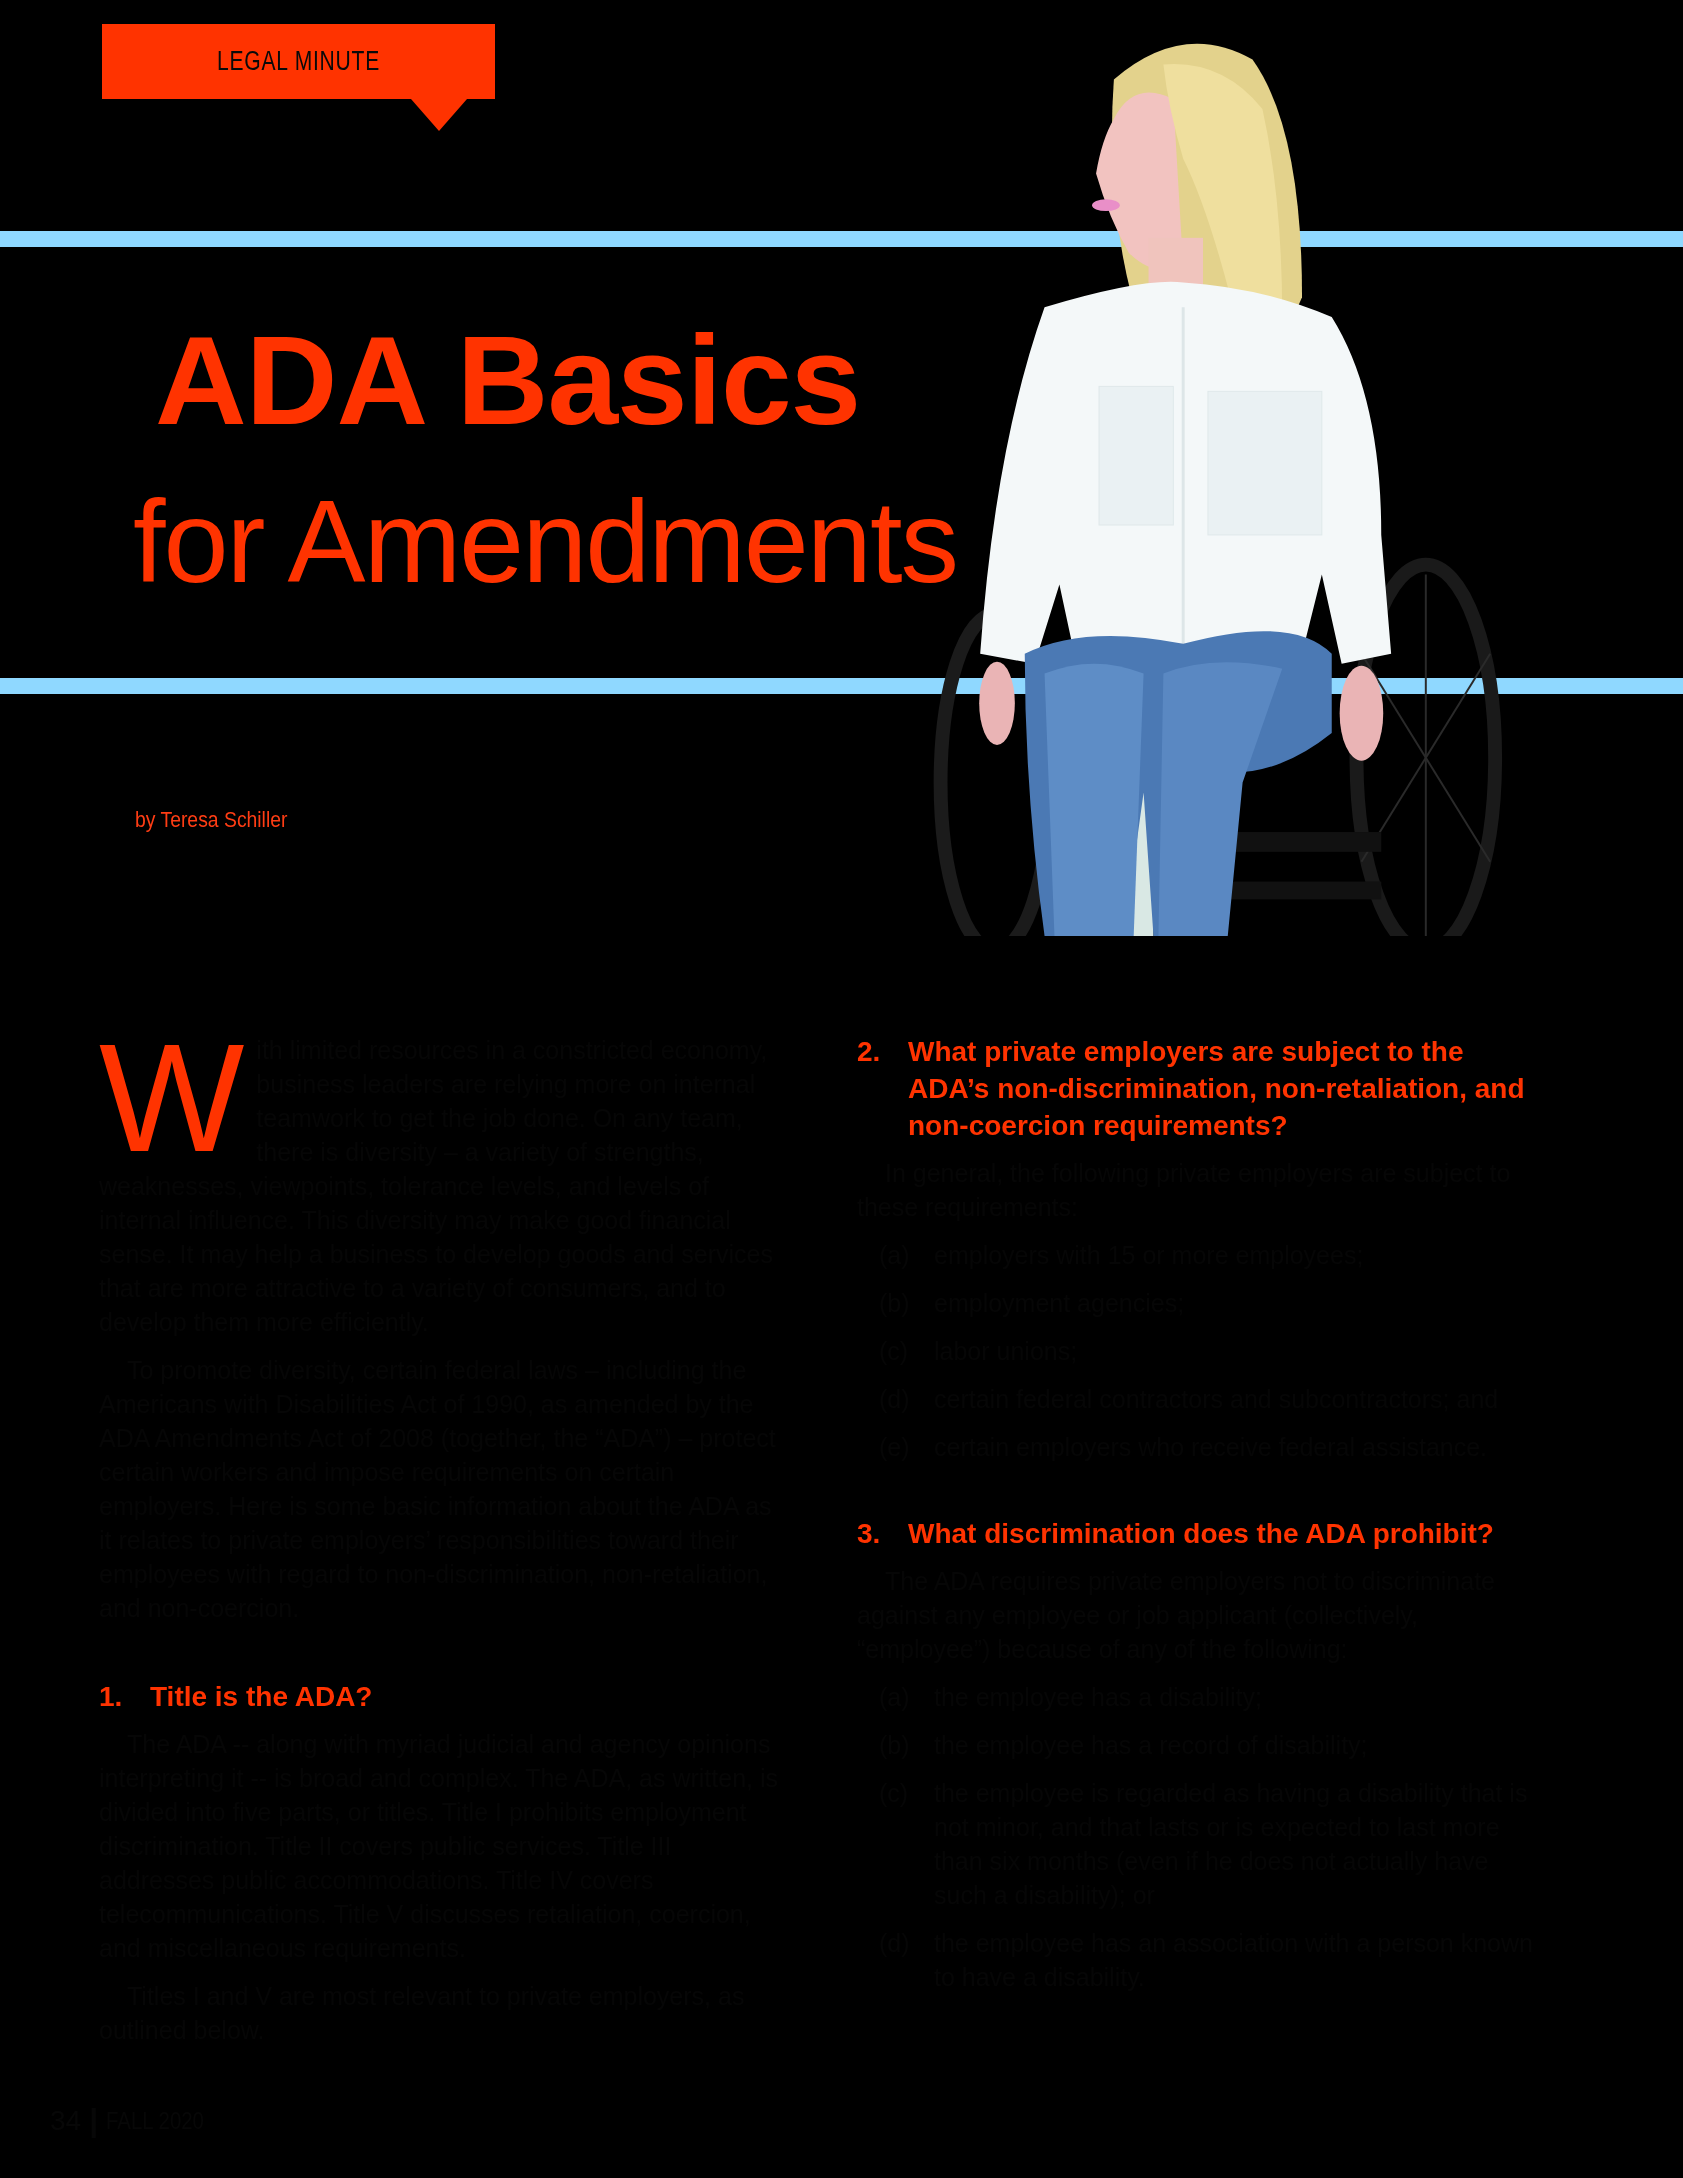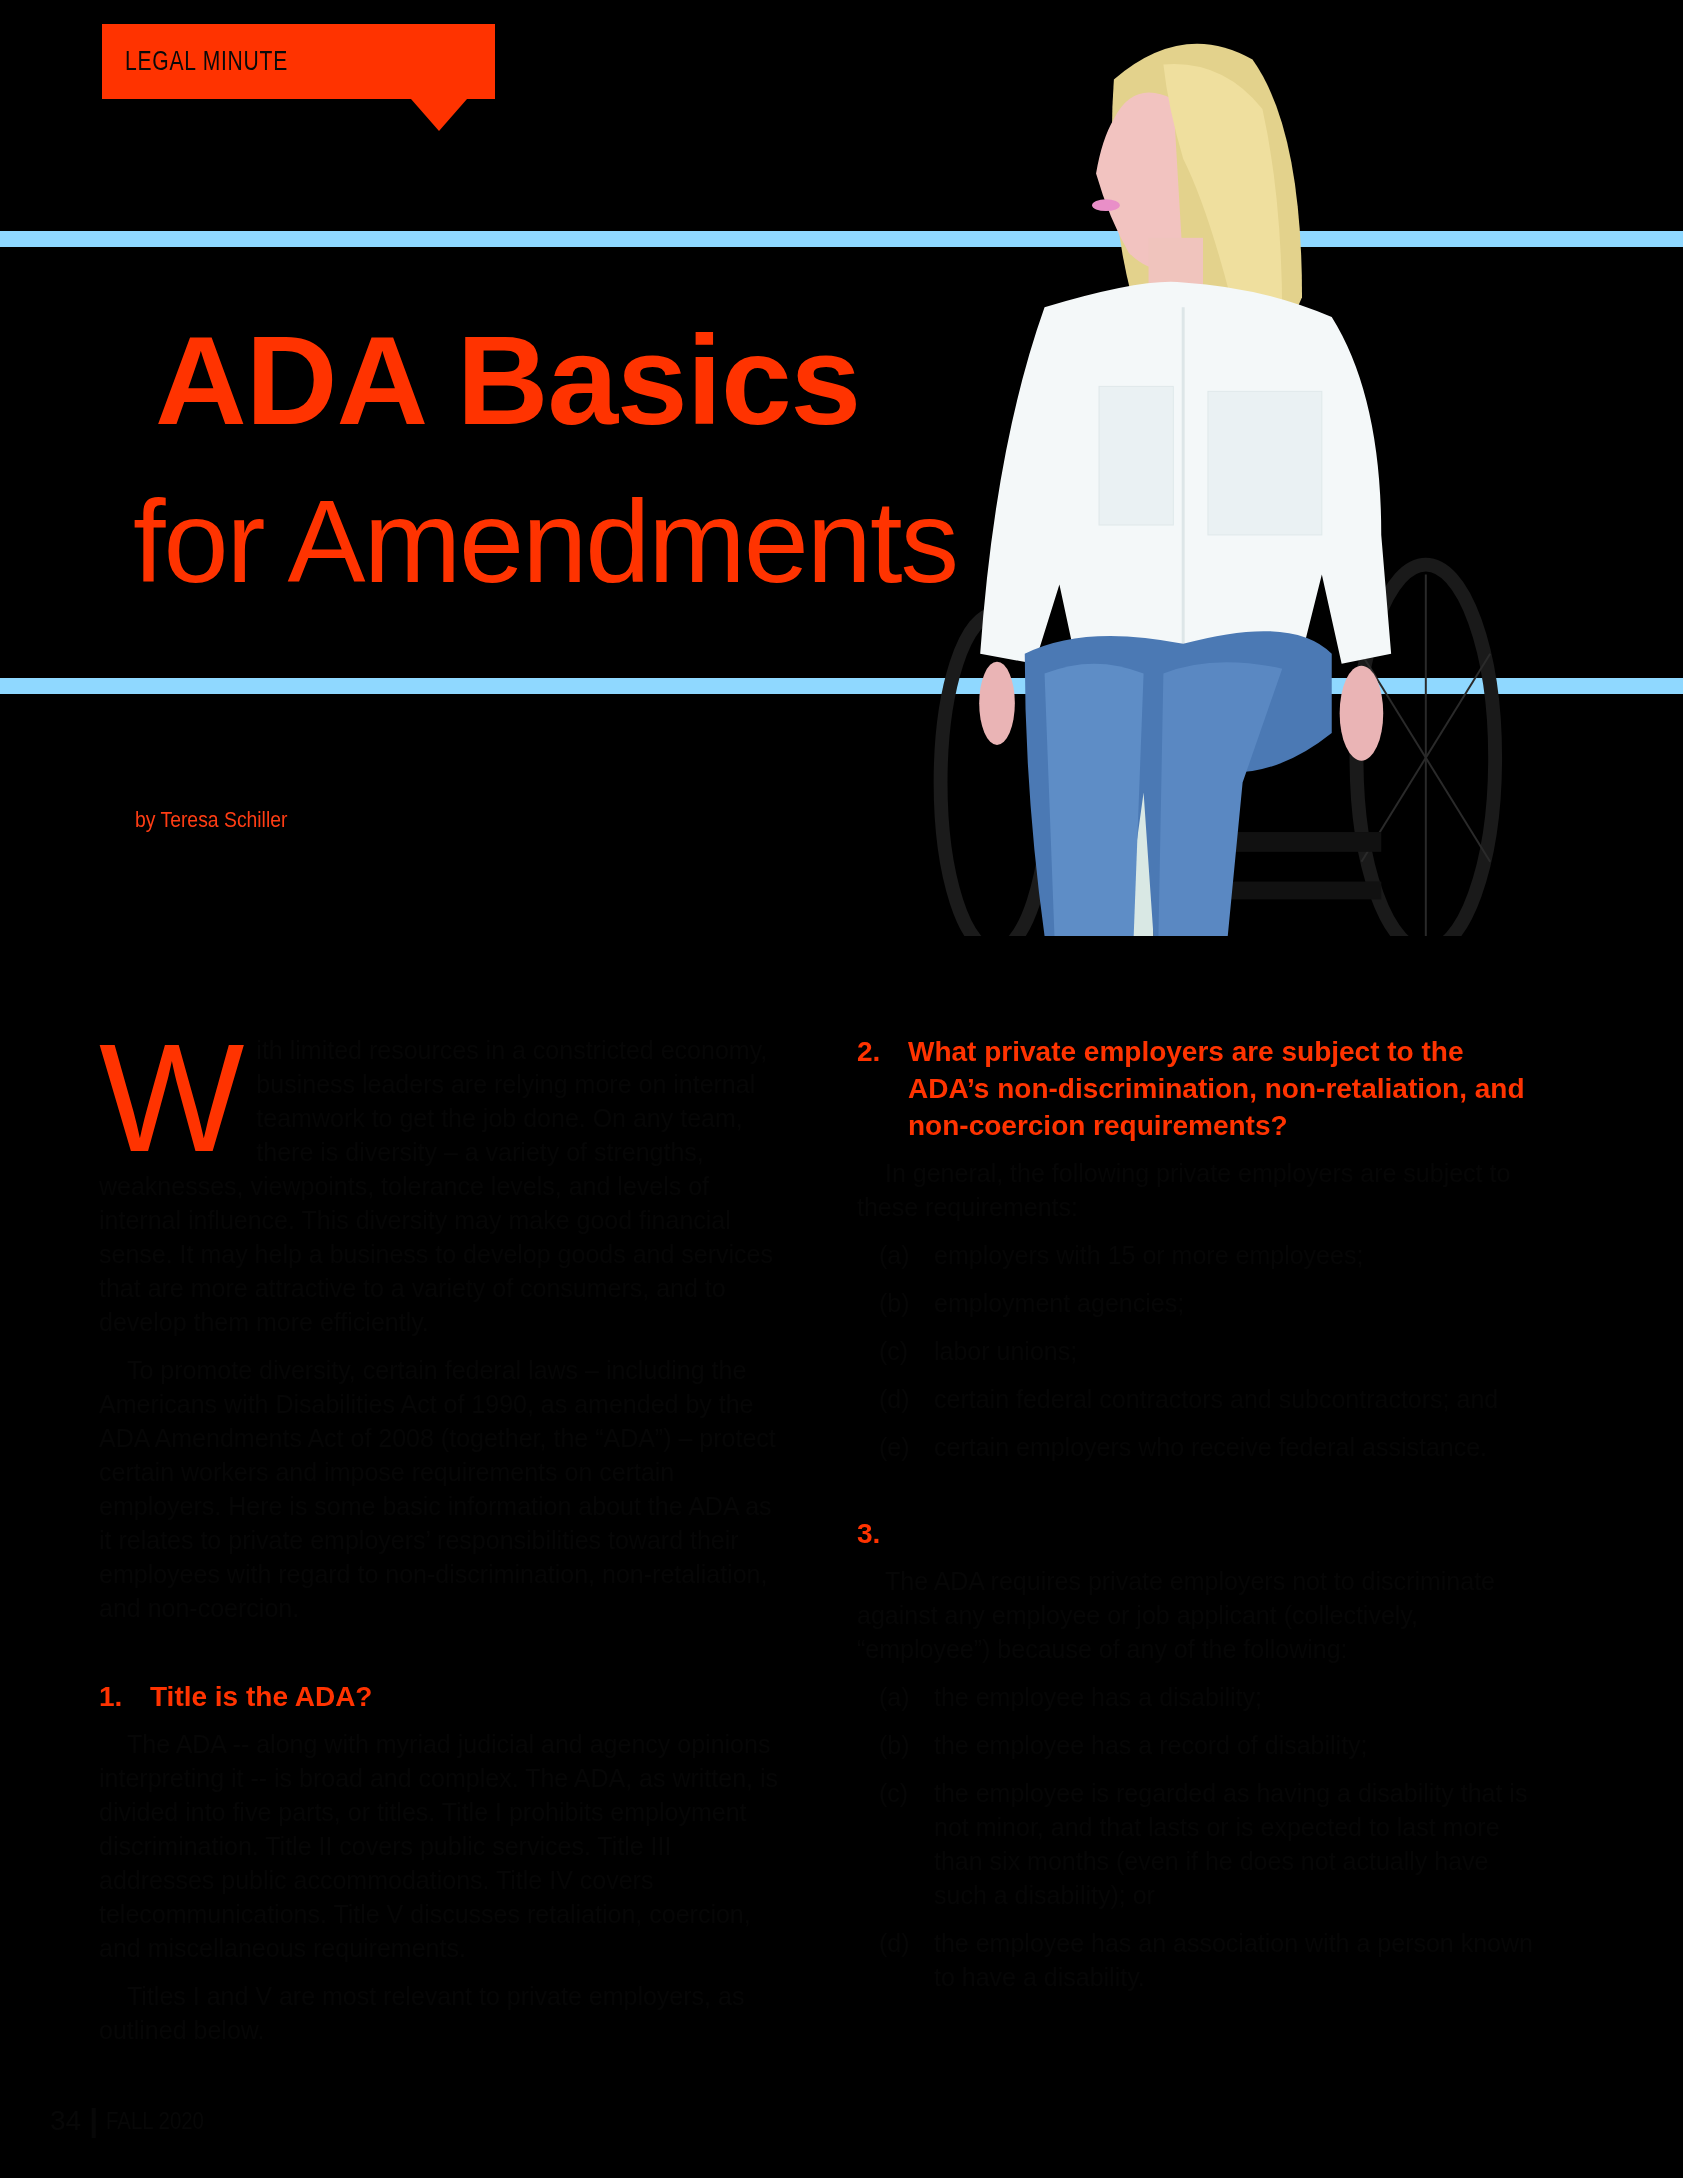--- a/index.html
+++ b/index.html
@@ -1,21 +1,21 @@
 <!DOCTYPE html>
 <html><head>
   <meta charset="utf-8">
   <style>
     * { margin: 0; padding: 0; box-sizing: border-box; }
     html, body { width: 1683px; height: 2178px; background: #000; overflow: hidden; }
     body { position: relative; font-family: "Liberation Sans", sans-serif; color: #050505; }
 
     
     .tag { position: absolute; left: 102px; top: 24px; width: 393px; height: 75px;
-           background: #ff3300; display: flex; align-items: center; justify-content: flex-start; }
+           background: #ff3300; display: flex; align-items: center; justify-content: center; }
     .tag-label { font-family: "Liberation Sans Narrow", "Liberation Sans", sans-serif;
                  font-size: 27px; letter-spacing: 1px; color: #0a0a0a; transform: scaleX(0.78);
                  font-weight: 400; }
     .tag-pointer { position: absolute; left: 309px; top: 75px; width: 0; height: 0;
                    border-left: 28px solid transparent; border-right: 28px solid transparent;
                    border-top: 32px solid #ff3300; }
 
     
     .rule { position: absolute; left: 0; width: 1683px; height: 16px; background: #8fd8ff; }
     .rule-top { top: 231px; }
@@ -154,20 +154,21 @@
       <span class="text">certain federal contractors and subcontractors; and</span>
     </div>
     <div class="list-item">
       <span class="marker">(e)</span>
       <span class="text">certain employers who receive federal assistance.</span>
     </div>
   </div>
 
   <div class="heading h3-right">
     <span class="num">3.</span>
+    <span>What discrimination does the ADA prohibit?</span>
   </div>
   <p>The ADA requires private employers not to discriminate against any employee or job applicant (collectively, “employee”) because of any of the following:</p>
   <div class="list">
     <div class="list-item">
       <span class="marker">(a)</span>
       <span class="text">the employee has a disability;</span>
     </div>
     <div class="list-item">
       <span class="marker">(b)</span>
       <span class="text">the employee has a record of disability;</span>

